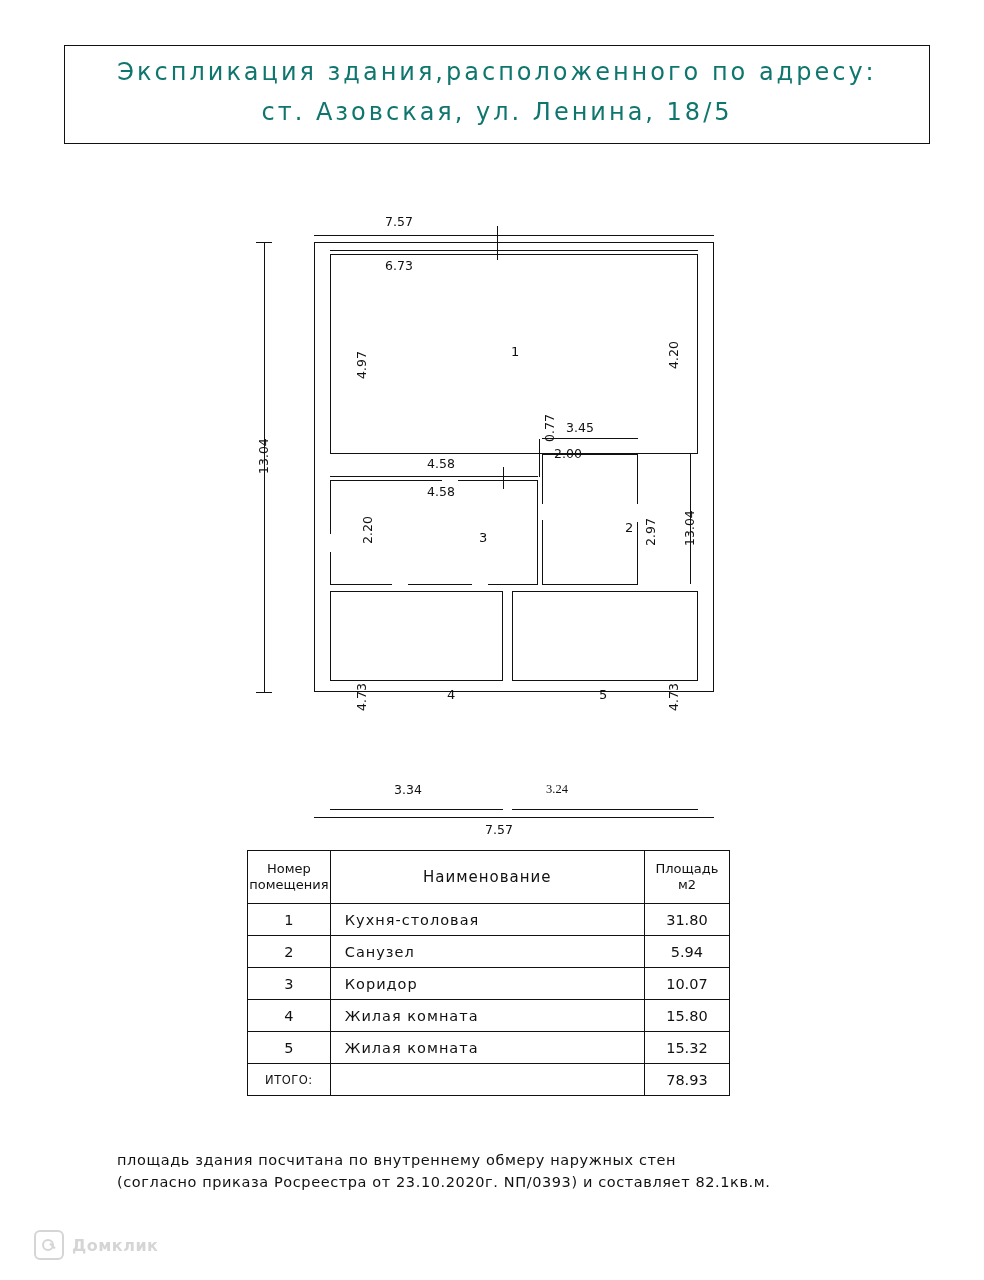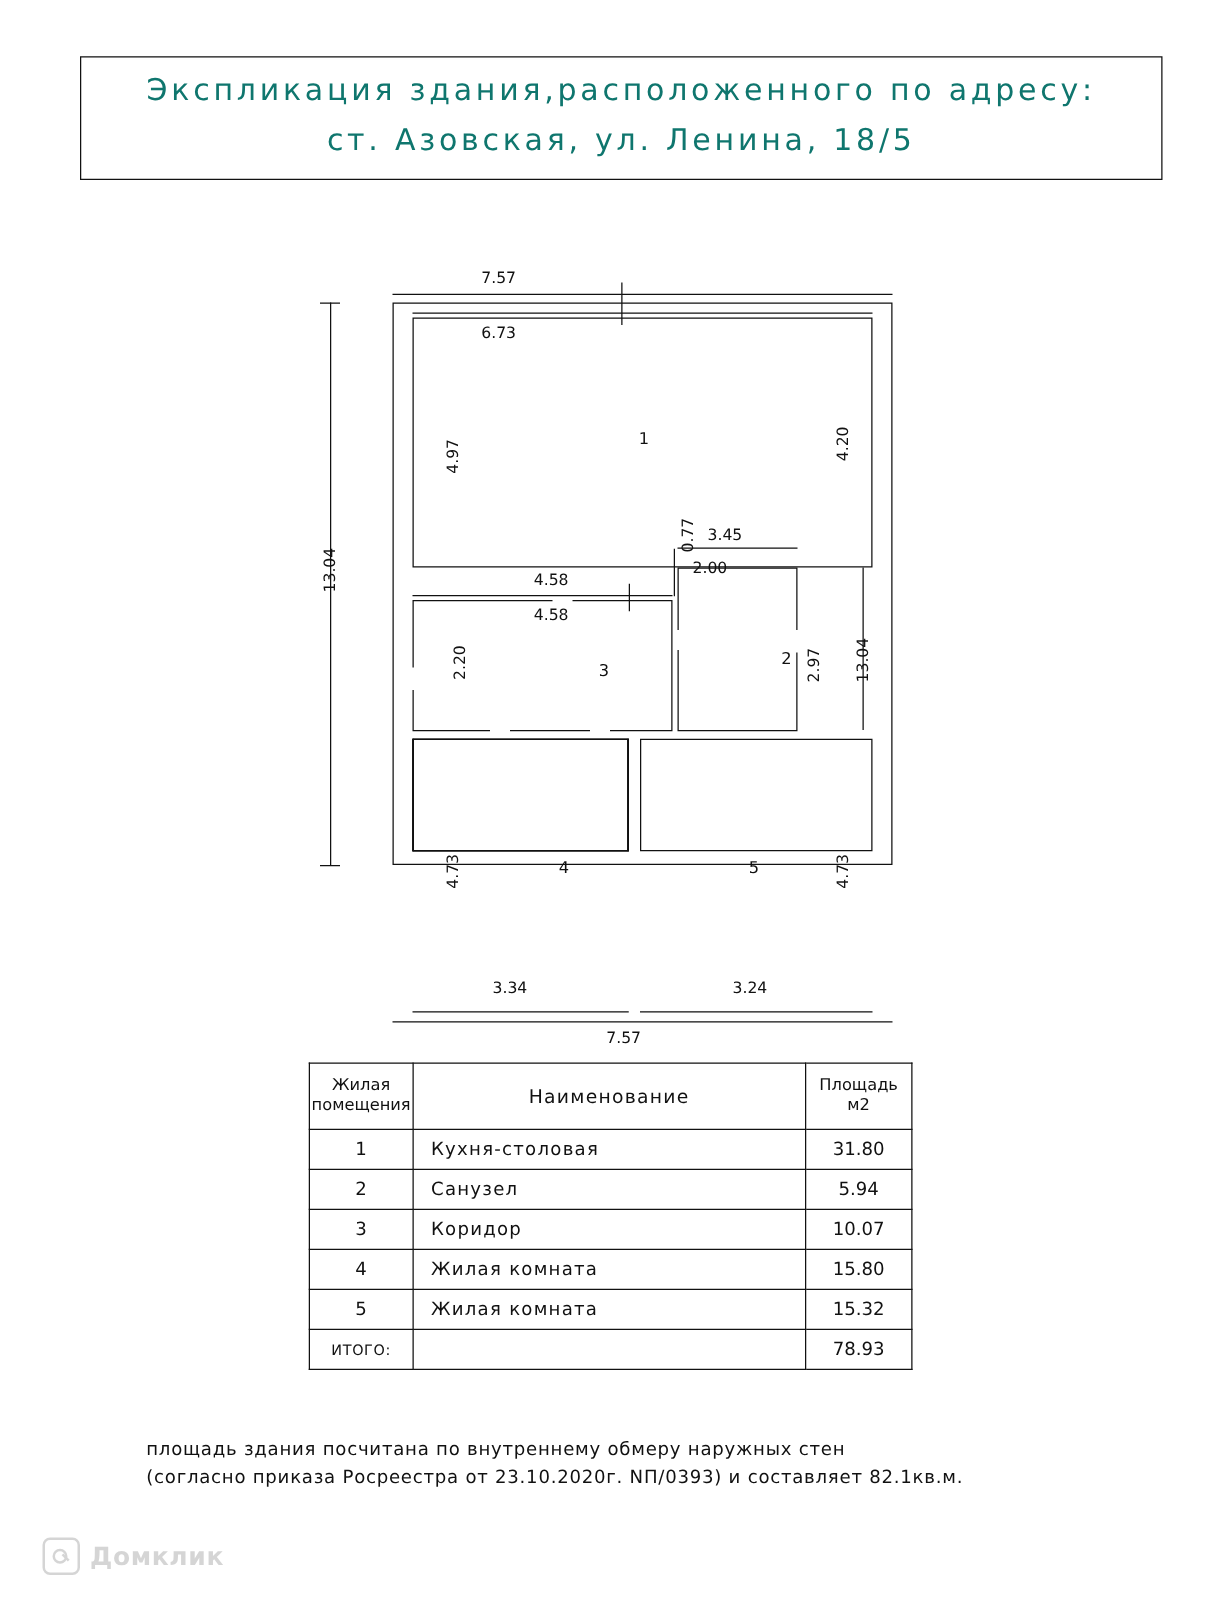--- a/index.html
+++ b/index.html
@@ -43,21 +43,21 @@
         line-height:1.55;letter-spacing:0.6px;font-family:"DejaVu Sans",sans-serif;}
 
   
   .wm{position:absolute;left:34px;bottom:20px;display:flex;align-items:center;gap:8px;
       opacity:.28;}
   .wm-logo{width:26px;height:26px;border:2px solid #6b6b6b;border-radius:6px;position:relative;}
   .wm-logo:before{content:"";position:absolute;left:6px;top:7px;width:8px;height:8px;
       border:2px solid #6b6b6b;border-radius:50%;}
   .wm-logo:after{content:"";position:absolute;left:13px;top:13px;width:7px;height:2px;background:#6b6b6b;
       transform:rotate(45deg);}
-  .wm-text{font-size:20px;color:#6b6b6b;font-weight:bold;letter-spacing:0.5px;}
+  .wm-text{font-size:16px;color:#6b6b6b;font-weight:bold;letter-spacing:0.5px;}
 </style>
 </head>
 <body>
 
 <div class="page">
   <div class="sheet">
 
     <div class="title-box">
       <div class="title-line l1">Экспликация здания,расположенного по адресу:</div>
       <div class="title-line l2">ст. Азовская, ул. Ленина, 18/5</div>
@@ -122,33 +122,33 @@
       <div class="dim" style="left:524px;top:266px;">3.45</div>
       <div class="dim" style="left:512px;top:292px;">2.00</div>
       <div class="dim v" style="left:601px;top:392px;">2.97</div>
 
       <div class="vline" style="left:648px;top:300px;height:130px;"></div>
       <div class="dim v" style="left:640px;top:392px;">13.04</div>
 
       <div class="dim v" style="left:312px;top:557px;">4.73</div>
       <div class="dim v" style="left:624px;top:557px;">4.73</div>
       <div class="dim" style="left:352px;top:628px;">3.34</div>
-      <div class="dim" style="left:544px;top:628px;">3.24</div>
+      <div class="dim" style="left:504px;top:628px;font-family:Liberation Serif, serif;">3.24</div>
 
       <div class="hline" style="left:288px;top:655px;width:173px;"></div>
       <div class="hline" style="left:470px;top:655px;width:186px;"></div>
       <div class="hline" style="left:272px;top:663px;width:400px;"></div>
       <div class="dim" style="left:443px;top:668px;">7.57</div>
     </div>
 
     <table class="tbl">
       <thead>
         <tr>
           <td class="c-num">
-            <div>Жилая</div>
+            <div>Номер</div>
             <div>помещения</div>
           </td>
           <td class="c-name">Наименование</td>
           <td class="c-area">
             <div>Площадь</div>
             <div>м2</div>
           </td>
         </tr>
       </thead>
       <tbody>

